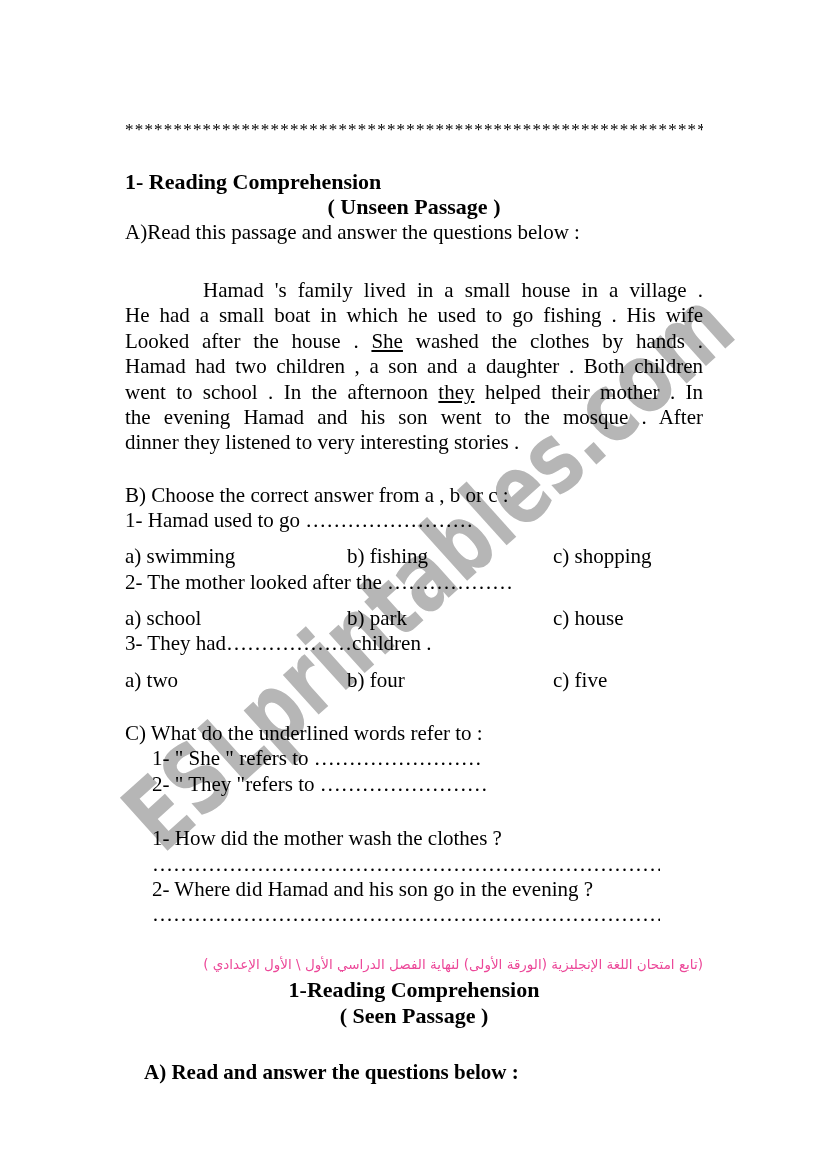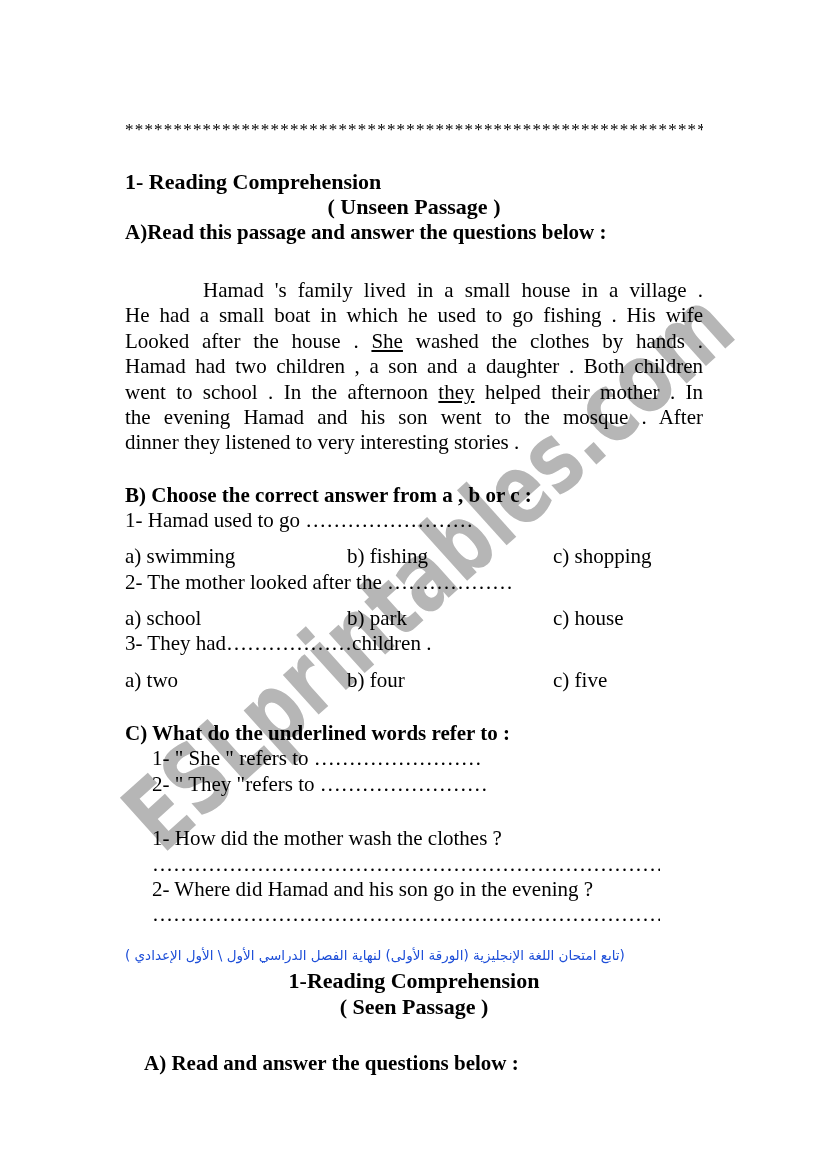--- a/index.html
+++ b/index.html
@@ -55,21 +55,21 @@
     font-size: 22px;
     line-height: 25px;
   }
   .subtitle {
     text-align: center;
     font-weight: bold;
     font-size: 22px;
     line-height: 25px;
   }
   .sec-heading {
-    font-weight: bold;
+    font-weight: normal;
     font-size: 21px;
     line-height: 26px;
   }
   .passage { margin-top: 24px; }
   .pline {
     font-size: 21px;
     line-height: 25.4px;
     text-align: justify;
     text-align-last: justify;
   }
@@ -95,27 +95,27 @@
   .sec-d { margin-top: 29px; }
   .dots {
     font-size: 21px;
     line-height: 25px;
     margin-left: 27px;
     width: 508px;
     white-space: nowrap;
     overflow: hidden;
   }
   .arabic-note {
-    margin-top: 15px;
-    text-align: left;
+    margin-top: 24px;
+    text-align: right;
     direction: rtl;
     font-family: "DejaVu Sans", sans-serif;
     font-size: 13.5px;
     line-height: 26px;
-    color: #1d4ed8;
+    color: #ec4899;
   }
   .title2 {
     text-align: center;
     font-weight: bold;
     font-size: 22px;
     line-height: 26px;
   }
   .sec-a2 {
     margin-top: 30px;
     margin-left: 19px;

